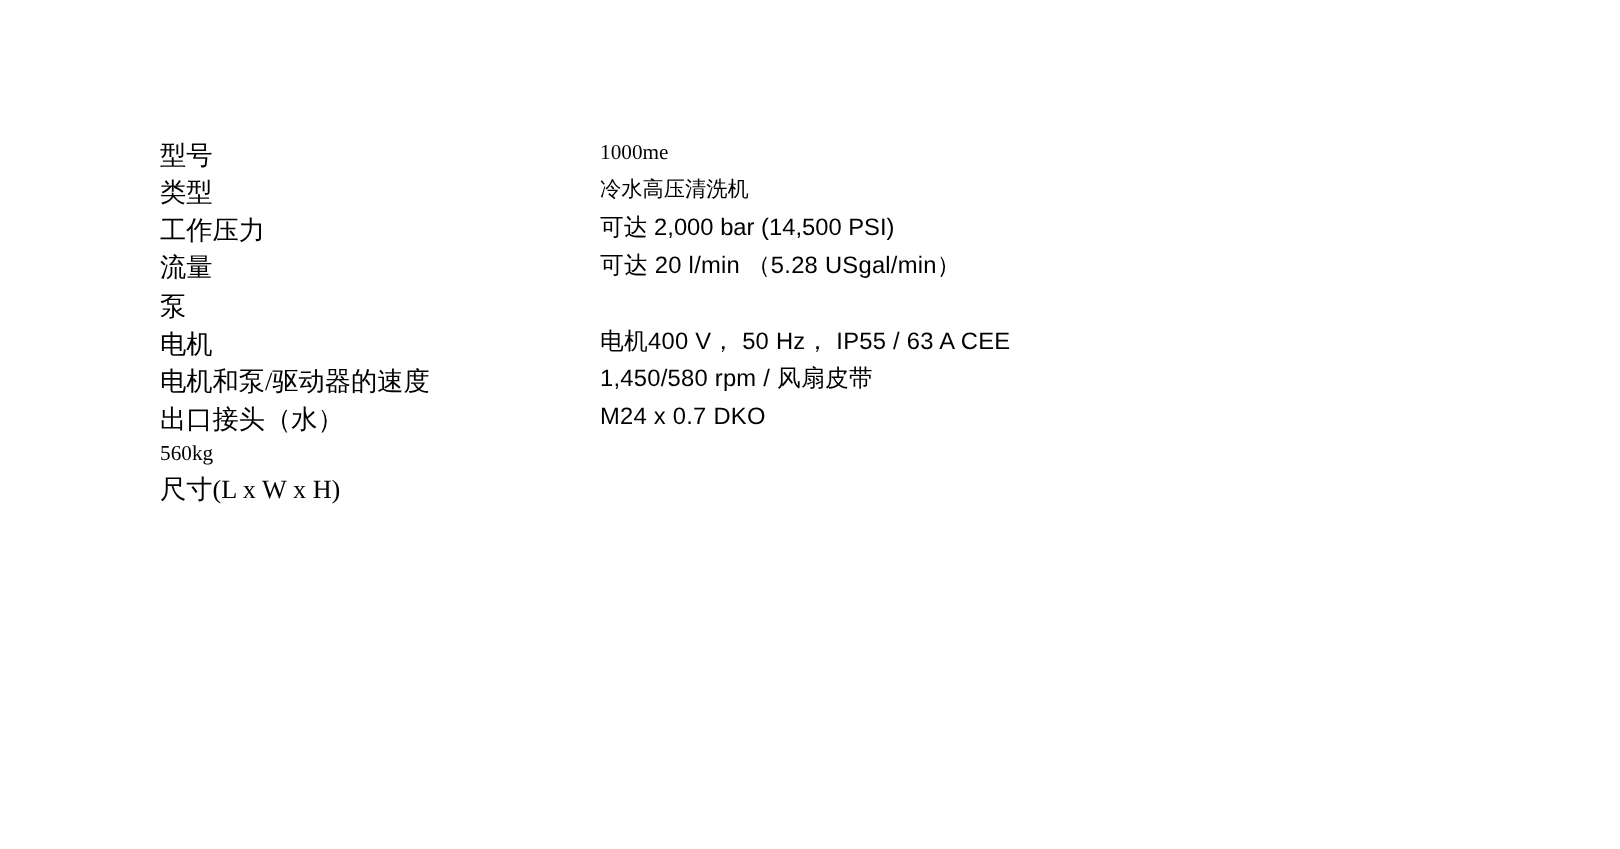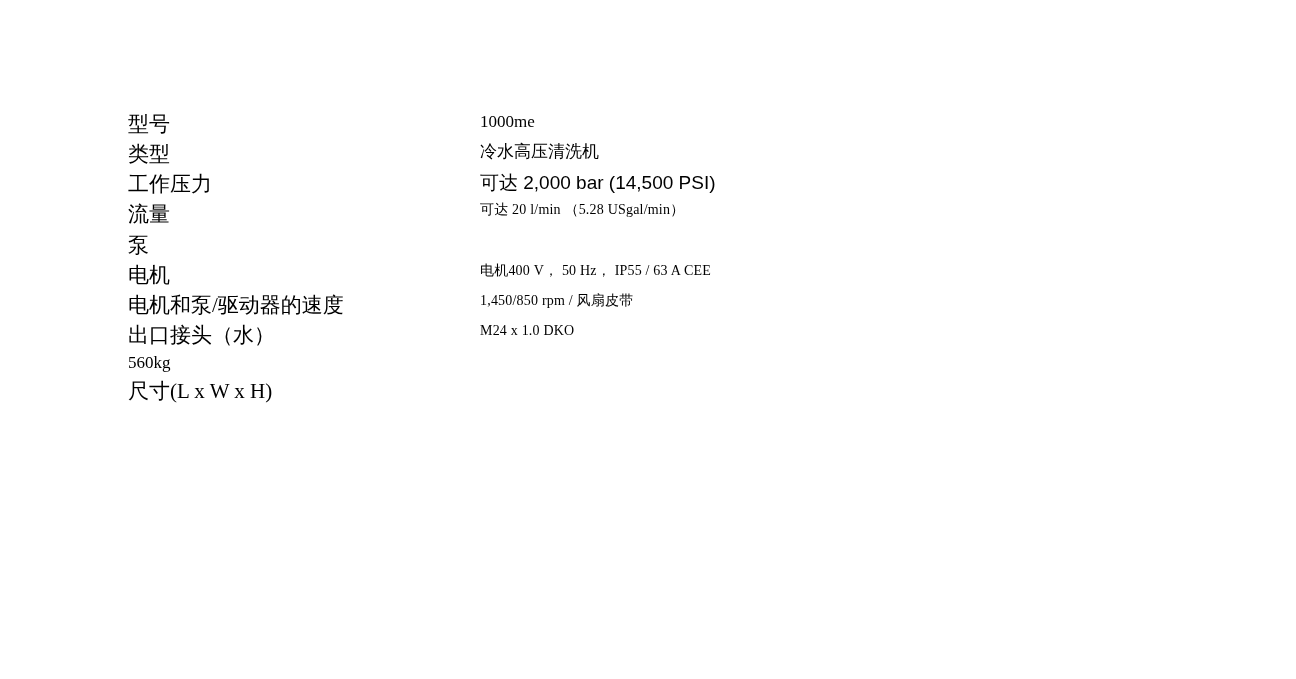--- a/index.html
+++ b/index.html
@@ -35,22 +35,22 @@
     white-space: nowrap;
   }
   .spec-value {
     flex: 1 1 auto;
     font-size: 20px;
     font-family: "Liberation Serif", "DejaVu Serif", serif;
     white-space: nowrap;
   }
   
   .spec-value.mono {
-    font-family: Liberation Serif, serif;
-    font-size: 14px;
+    font-family: Liberation Sans, sans-serif;
+    font-size: 19px;
     letter-spacing: 0.2px;
   }
   .spec-value.sans {
     font-family: "Liberation Sans", "DejaVu Sans", sans-serif;
     font-size: 19px;
   }
   .spec-value.serif {
     font-family: "Liberation Serif", "DejaVu Serif", serif;
     font-size: 17px;
   }
@@ -77,25 +77,25 @@
     </div>
     <div class="spec-row">
       <div class="spec-label">泵</div>
     </div>
     <div class="spec-row">
       <div class="spec-label">电机</div>
       <div class="spec-value mono">电机400 V， 50 Hz， IP55 / 63 A CEE</div>
     </div>
     <div class="spec-row">
       <div class="spec-label">电机和泵/驱动器的速度</div>
-      <div class="spec-value mono">1,450/850 rpm / 风扇皮带</div>
+      <div class="spec-value mono">1,450/580 rpm / 风扇皮带</div>
     </div>
     <div class="spec-row">
       <div class="spec-label">出口接头（水）</div>
-      <div class="spec-value mono">M24 x 1.0 DKO</div>
+      <div class="spec-value mono">M24 x 0.7 DKO</div>
     </div>
     <div class="spec-row">
       <div class="spec-value serif">560kg</div>
     </div>
     <div class="spec-row">
       <div class="spec-label">尺寸(L x W x H)</div>
     </div>
   </div>
 
 </body></html>

